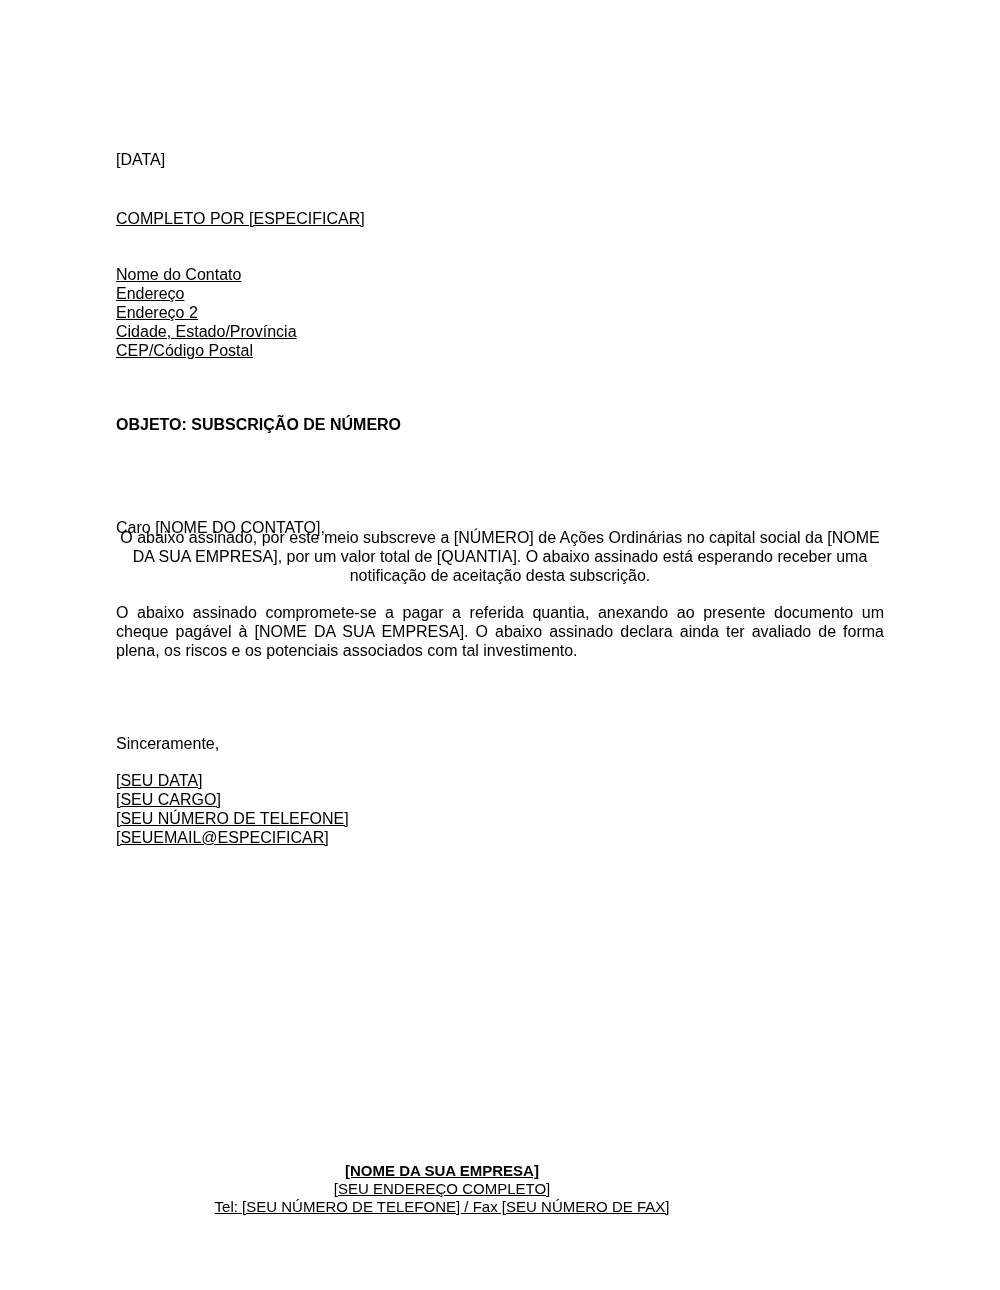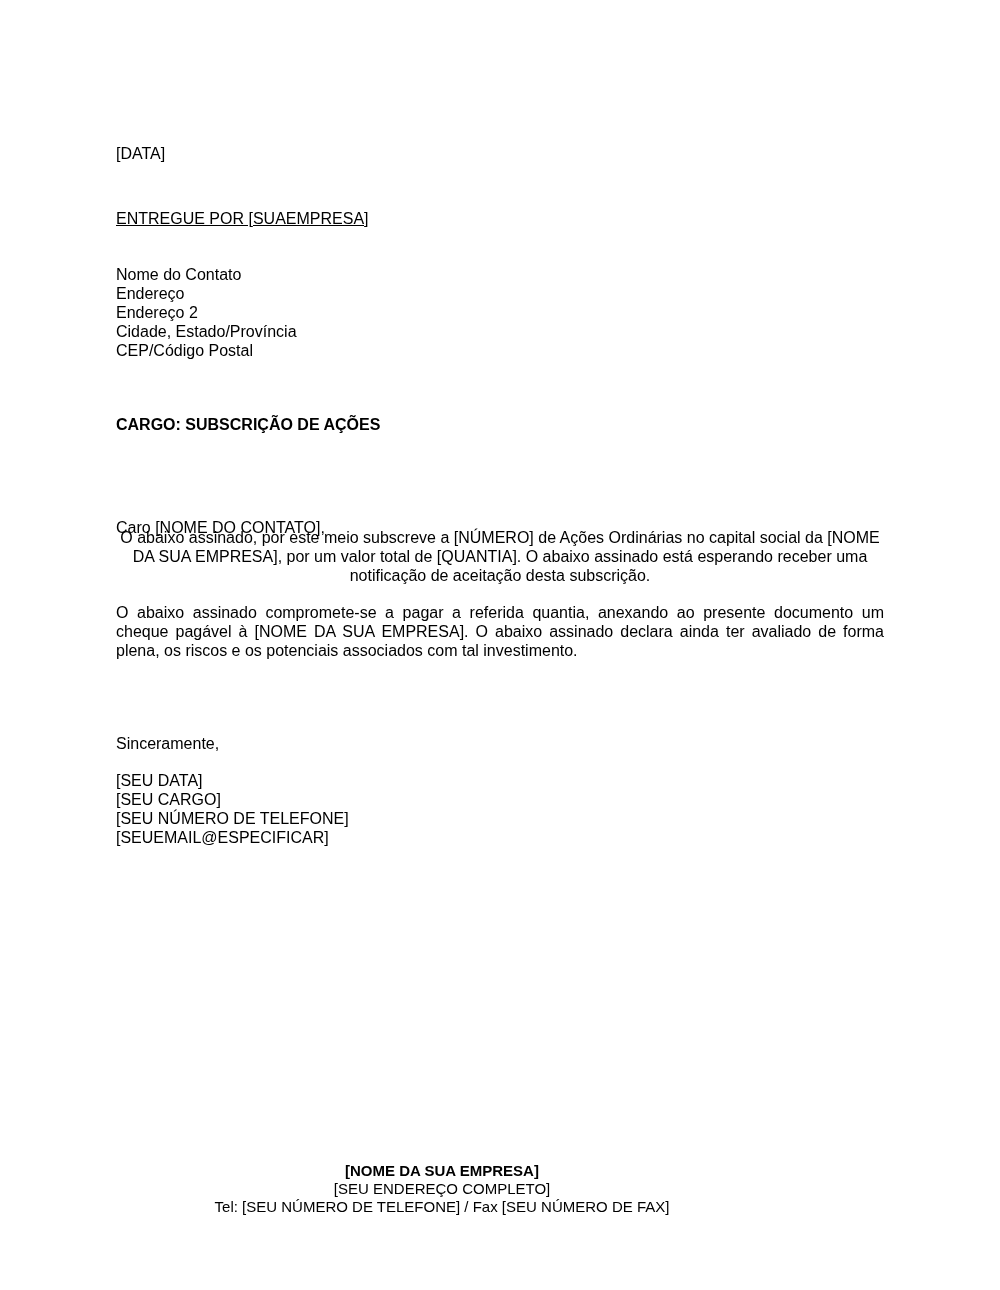--- a/index.html
+++ b/index.html
@@ -7,22 +7,22 @@
     body {
       position: relative;
       font-family: "Liberation Sans", sans-serif;
       color: #000000;
       font-size: 16px;
       line-height: 19px;
       overflow: hidden;
     }
     .page { position: absolute; left: 0; top: 0; width: 1000px; height: 1290px; background: #fff; }
     .abs { position: absolute; left: 116px; }
-    .line { display: block; white-space: nowrap; }
-    .date { top: 144px; }
+    .line { display: block; white-space: nowrap; text-decoration: underline; }
+    .date { top: 150px; }
     .delivery { top: 209px; text-decoration: underline; }
     .recipient { top: 265px; }
     .subject { top: 415px; font-weight: bold; }
     .greeting { top: 518px; text-align: center; }
     .para { left: 116px; width: 768px; font-family: "Liberation Sans", sans-serif; }
     .para1 { top: 528px; text-align: center; }
     .para2 { top: 603px; text-align: justify; text-align-last: left; }
     .closing { top: 734px; }
     .signature { top: 771px; }
     .footer {
@@ -35,31 +35,31 @@
     }
     .footer .company { font-weight: bold; }
   </style>
 </head>
 <body>
 
 <div class="page">
 
   <div class="abs date">[DATA]</div>
 
-  <div class="abs delivery">ENTREGUE POR [SUAEMPRESA]</div>
+  <div class="abs delivery">COMPLETO POR [ESPECIFICAR]</div>
 
   <div class="abs recipient">
     <span class="line">Nome do Contato</span>
     <span class="line">Endereço</span>
     <span class="line">Endereço 2</span>
     <span class="line">Cidade, Estado/Província</span>
     <span class="line">CEP/Código Postal</span>
   </div>
 
-  <div class="abs subject">CARGO: SUBSCRIÇÃO DE AÇÕES</div>
+  <div class="abs subject">OBJETO: SUBSCRIÇÃO DE NÚMERO</div>
 
   <div class="abs greeting">Caro [NOME DO CONTATO],</div>
 
   <p class="abs para para1">O abaixo assinado, por este meio subscreve a [NÚMERO] de Ações Ordinárias no capital social da [NOME DA SUA EMPRESA], por um valor total de [QUANTIA]. O abaixo assinado está esperando receber uma notificação de aceitação desta subscrição.</p>
 
   <p class="abs para para2">O abaixo assinado compromete-se a pagar a referida quantia, anexando ao presente documento um cheque pagável à [NOME DA SUA EMPRESA]. O abaixo assinado declara ainda ter avaliado de forma plena, os riscos e os potenciais associados com tal investimento.</p>
 
   <div class="abs closing">Sinceramente,</div>
 
   <div class="abs signature">

